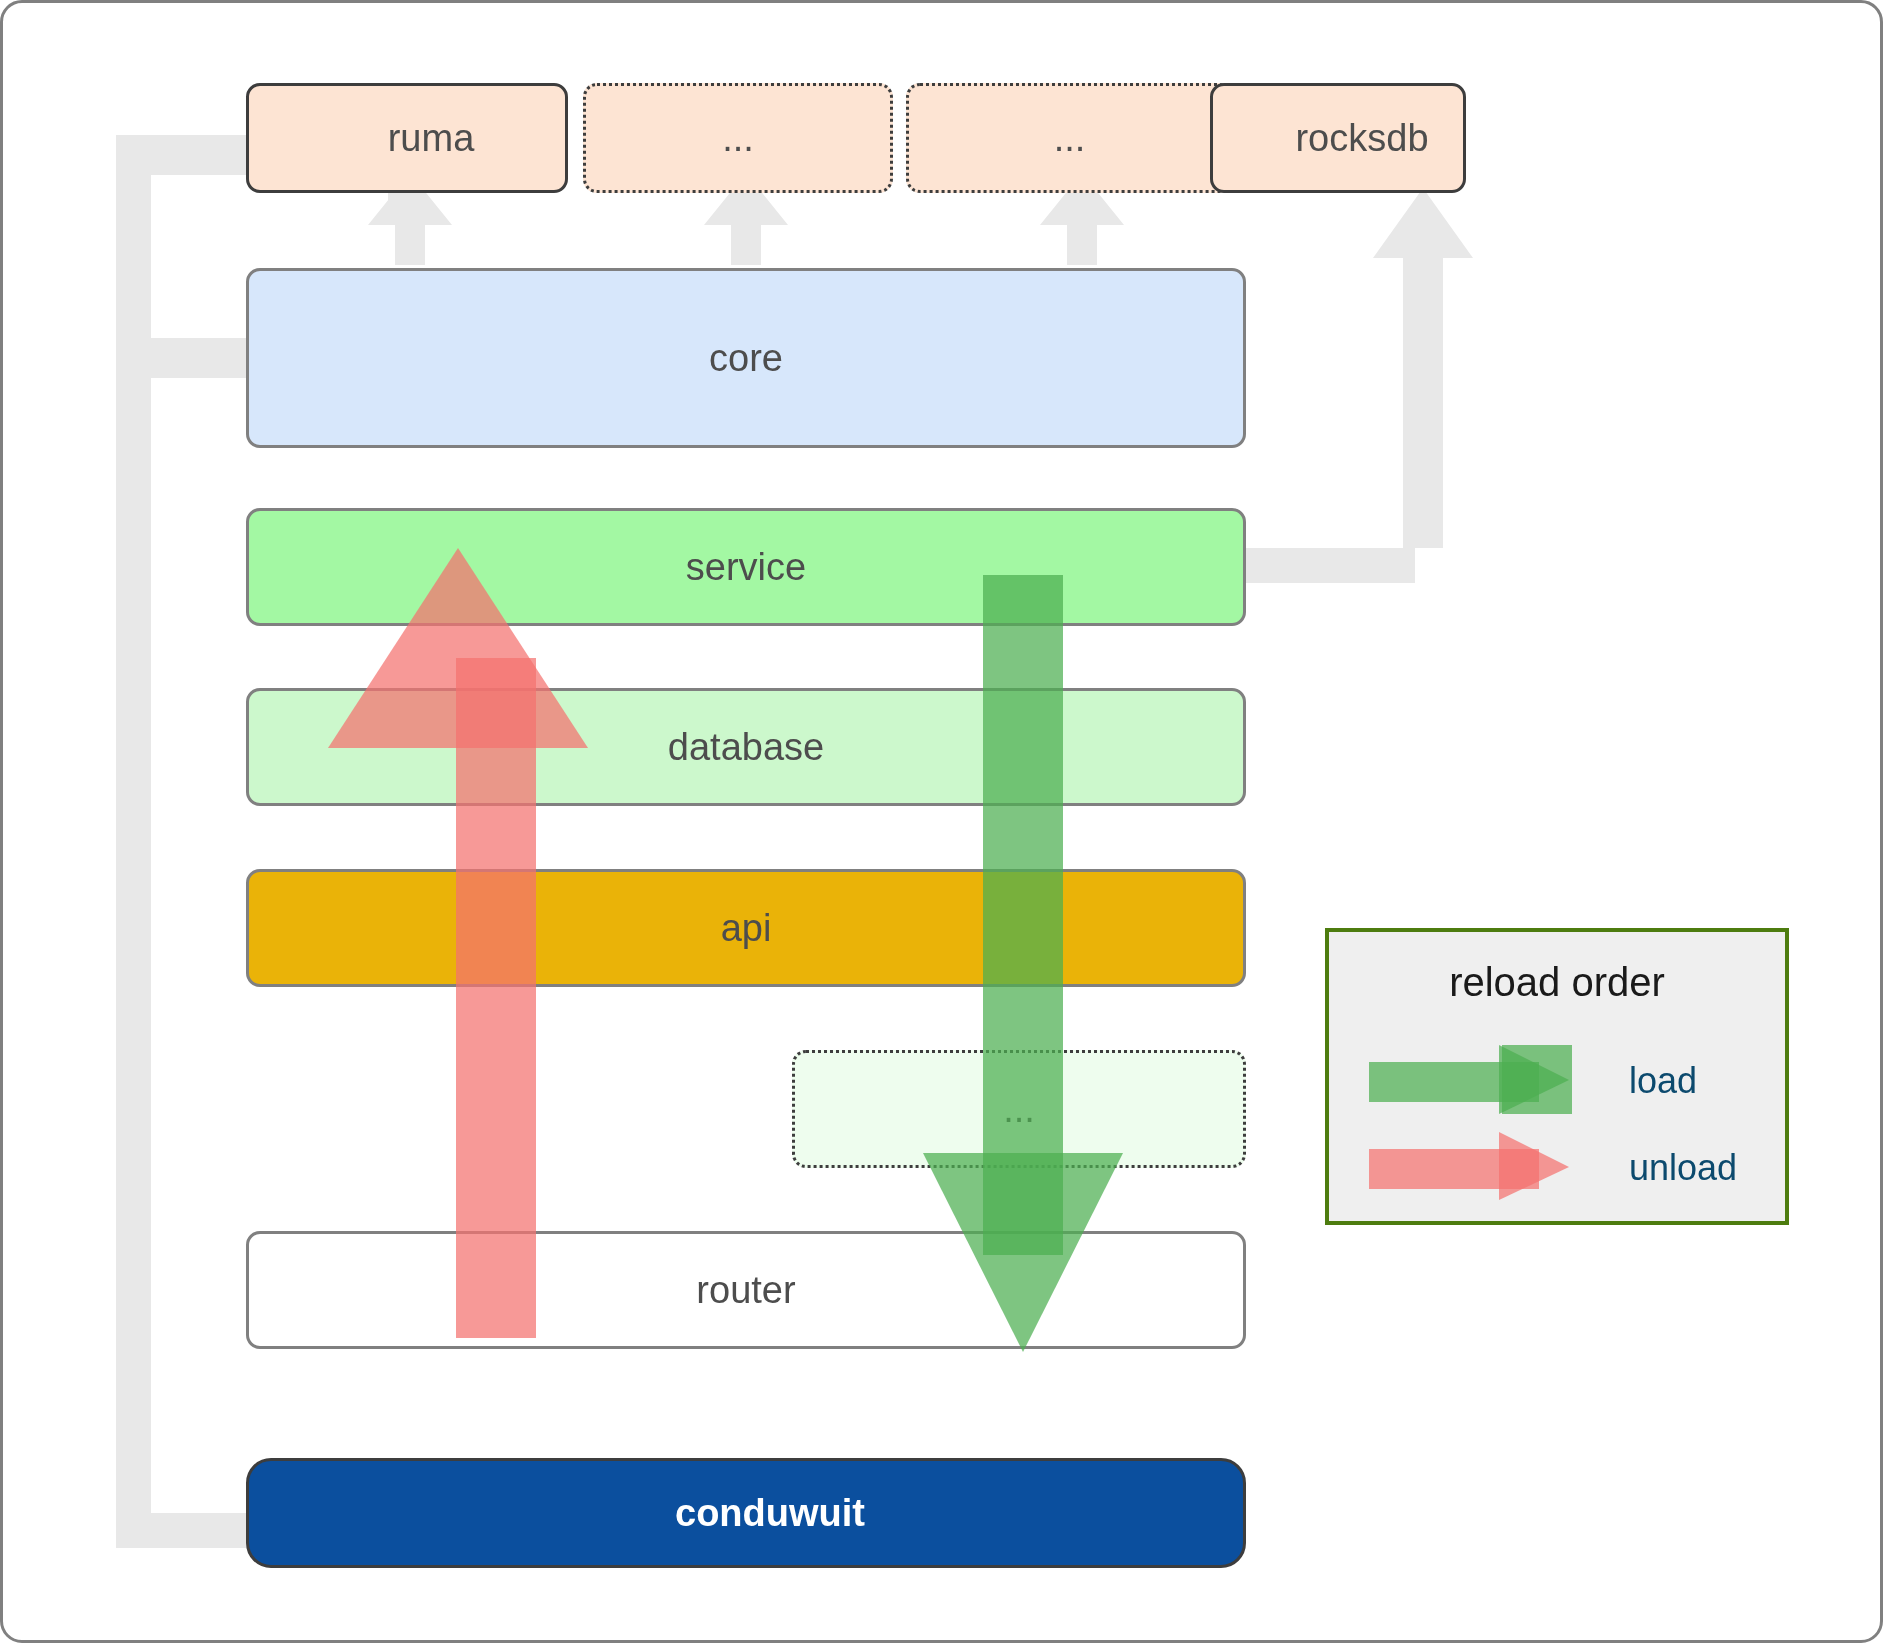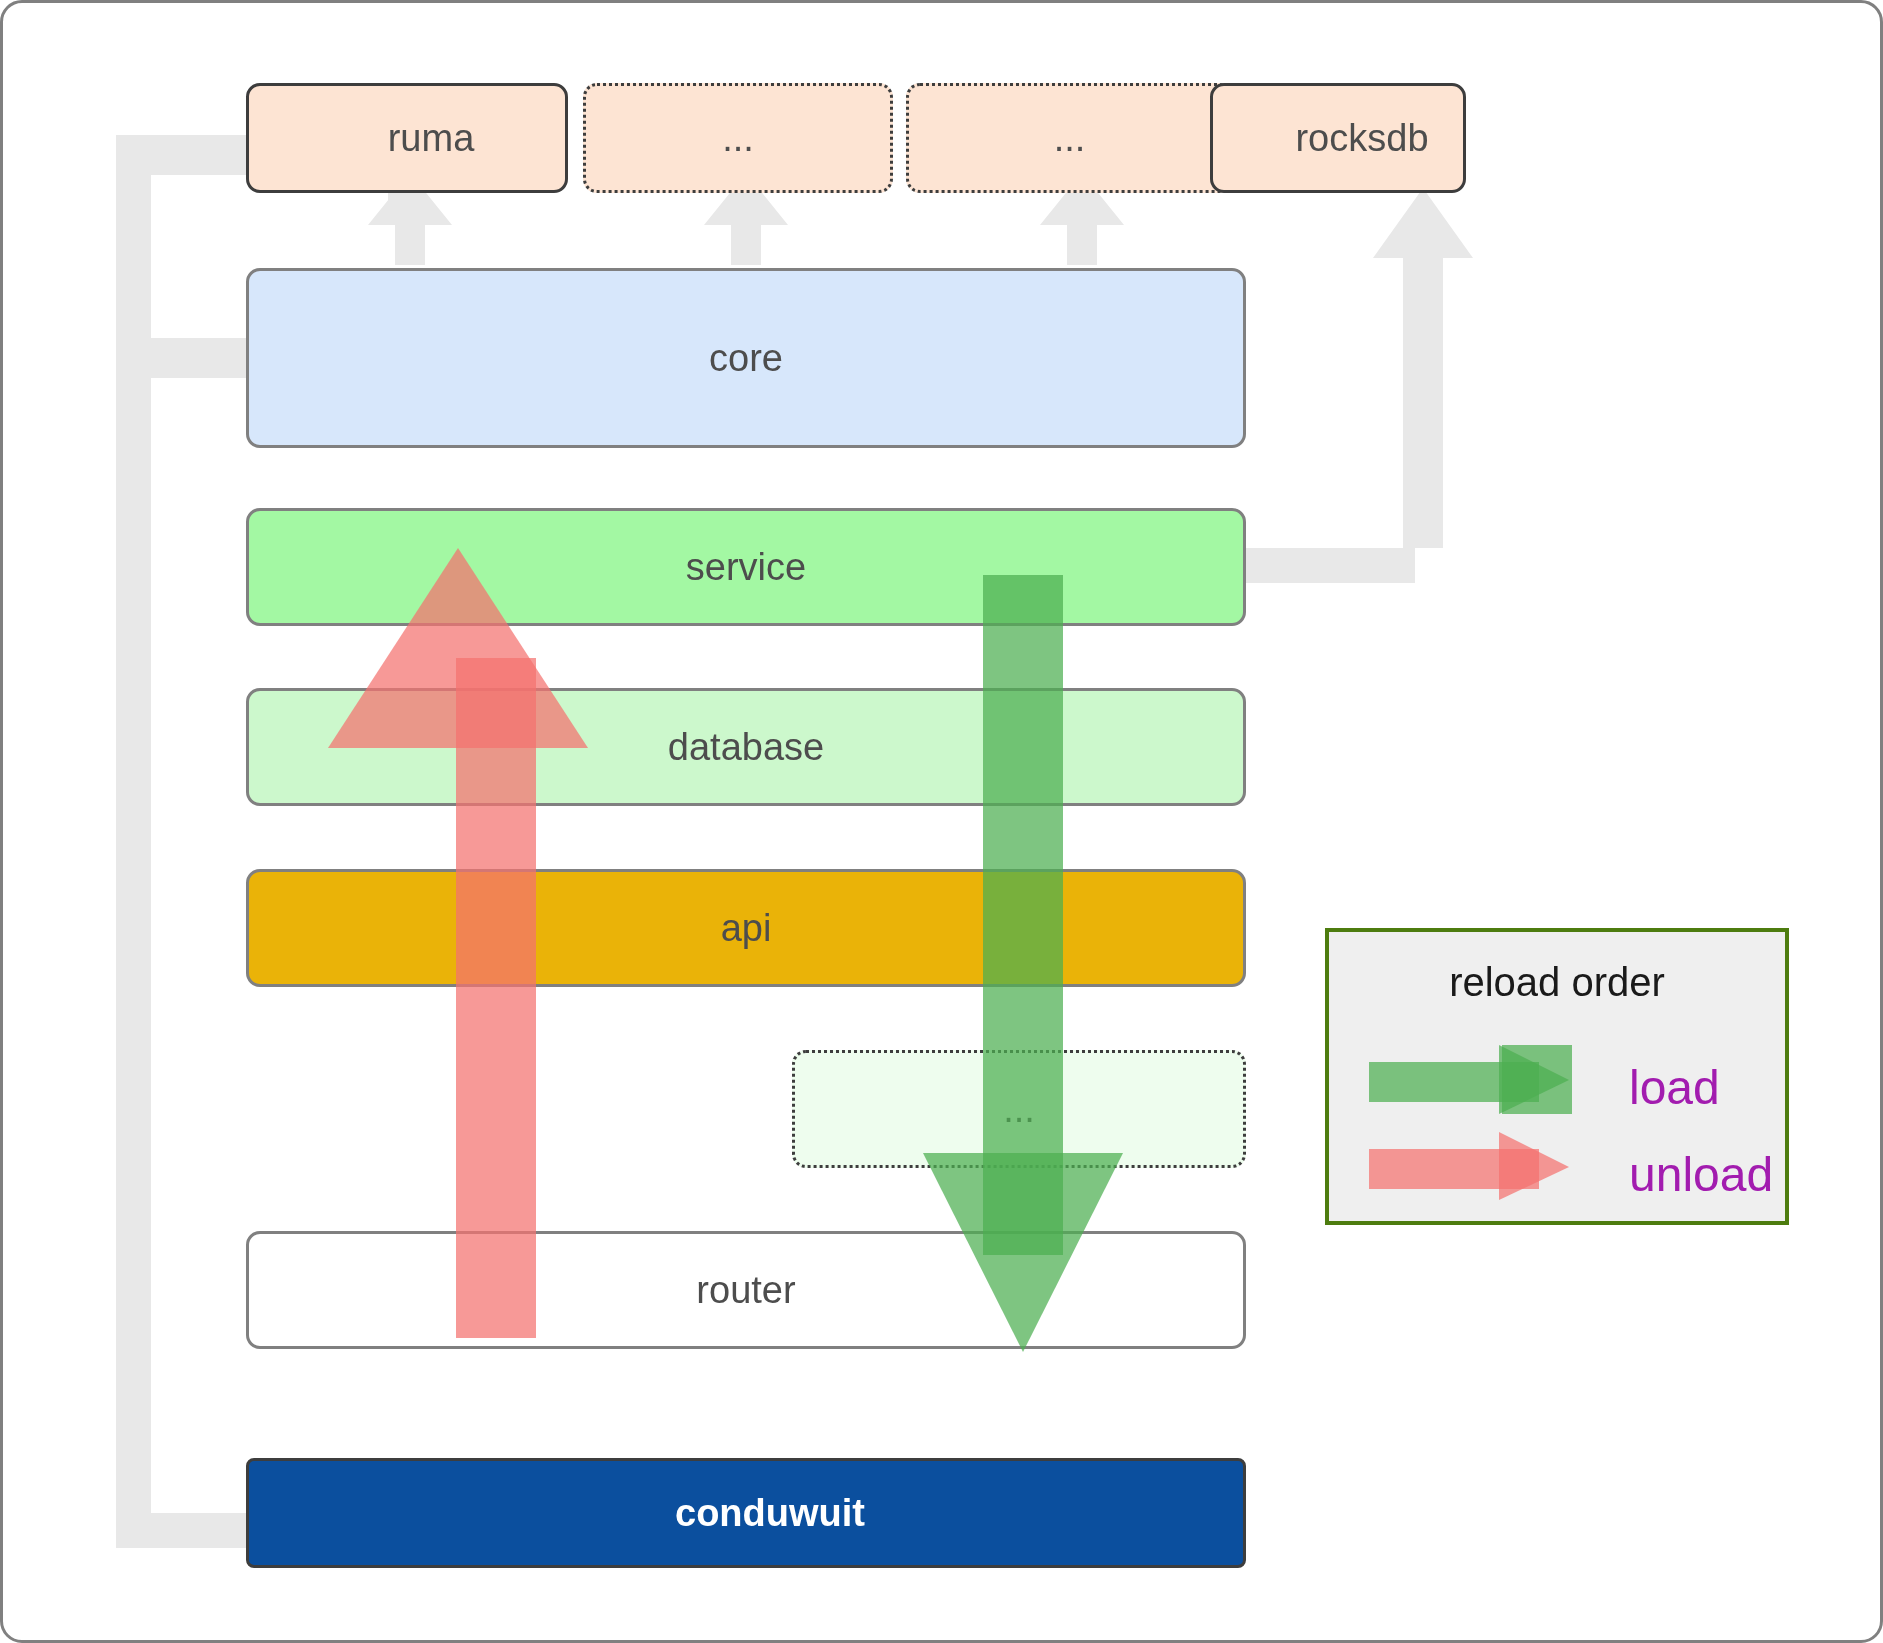--- a/index.html
+++ b/index.html
@@ -47,21 +47,21 @@
     position:absolute;
     left:1322px;top:925px;width:464px;height:297px;
     background:#efefef;border:4px solid #4d7c0f;
     box-sizing:border-box;z-index:20;
   }
   #legend .title{
     position:absolute;left:0;top:28px;width:100%;
     text-align:center;font-size:40px;color:#1a1a1a;
   }
   #legend .lg-label{
-    position:absolute;font-size:48px;color:#a21caf;
+    position:absolute;font-size:36px;color:#0c4a6e;
   }
 
   svg.layer{position:absolute;left:0;top:0;width:1883px;height:1643px;pointer-events:none;}
   #arrows-bg{z-index:1;}
   #arrows-fg{z-index:12;}
 </style>
 </head>
 <body>
 
 <div id="canvas">
@@ -119,21 +119,21 @@
 
 
   <div class="box box-dotted c-dots" style="left:789px;top:1047px;width:454px;height:118px;">
     <span class="box-label">...</span>
   </div>
 
   <div class="box stk box-solid c-router" style="top:1228px;height:118px;">
     <span class="box-label">router</span>
   </div>
 
-  <div class="box stk box-dark c-conduwuit" style="top:1455px;height:110px;border-radius:8px;">
+  <div class="box stk box-dark c-conduwuit" style="top:1455px;height:110px;border-radius:25px;">
     <span class="box-label">conduwuit</span>
   </div>
 
   <svg class="layer" id="arrows-fg" viewBox="0 0 1883 1643">
 
     <g>
       <polygon points="455,545 585,745 325,745" fill="#f4726f" opacity="0.72"></polygon>
       <rect x="453" y="655" width="80" height="680" fill="#f4726f" opacity="0.72"></rect>
     </g>
 

